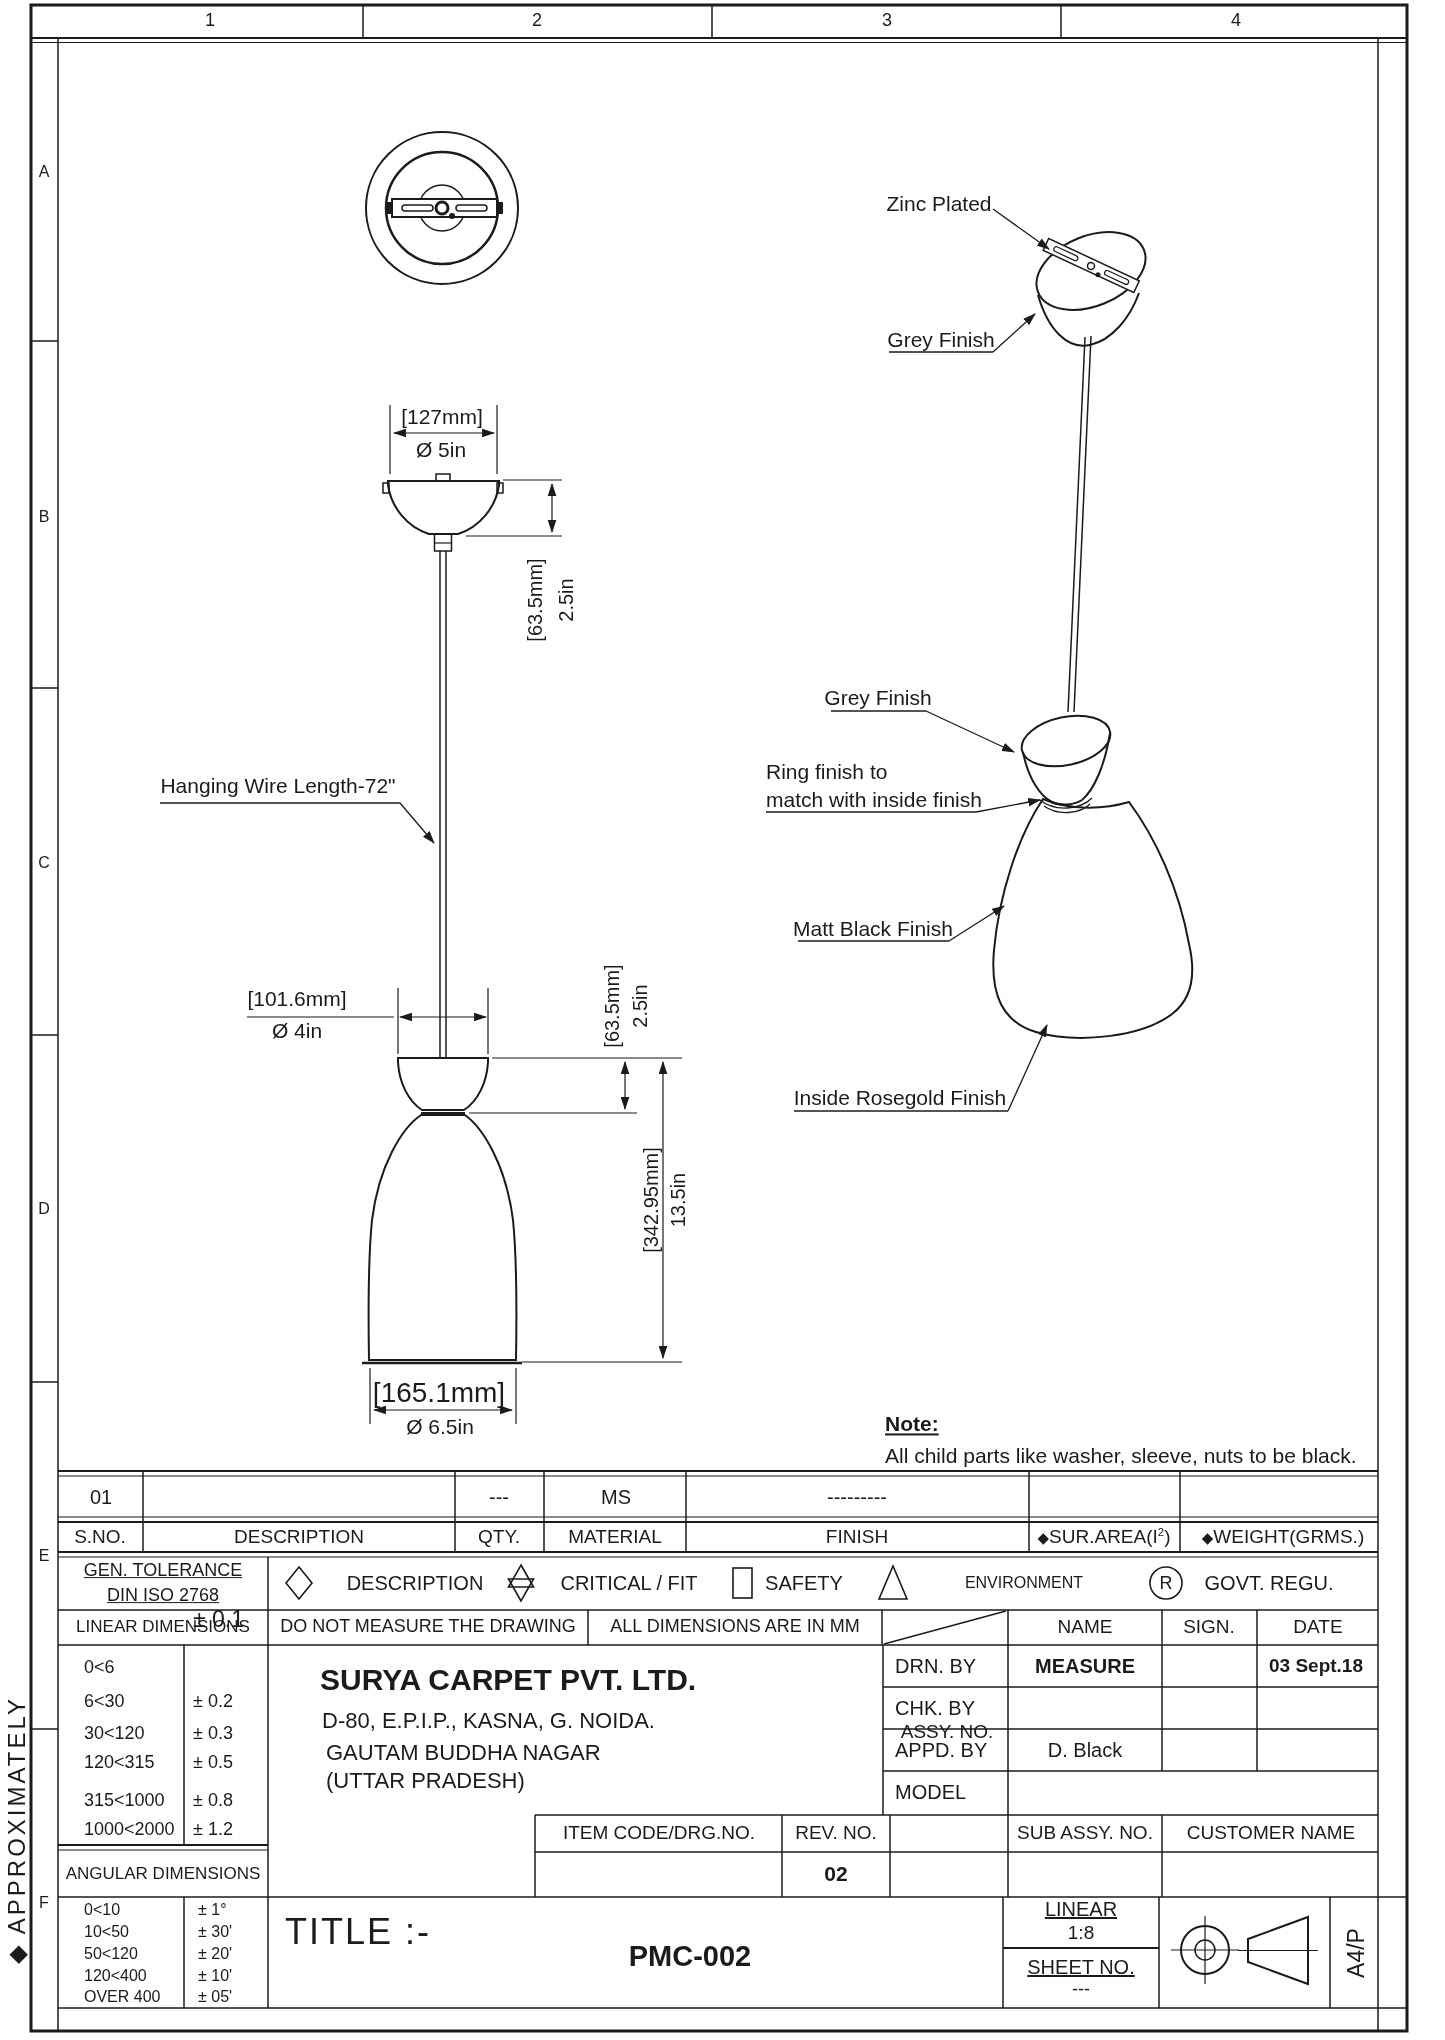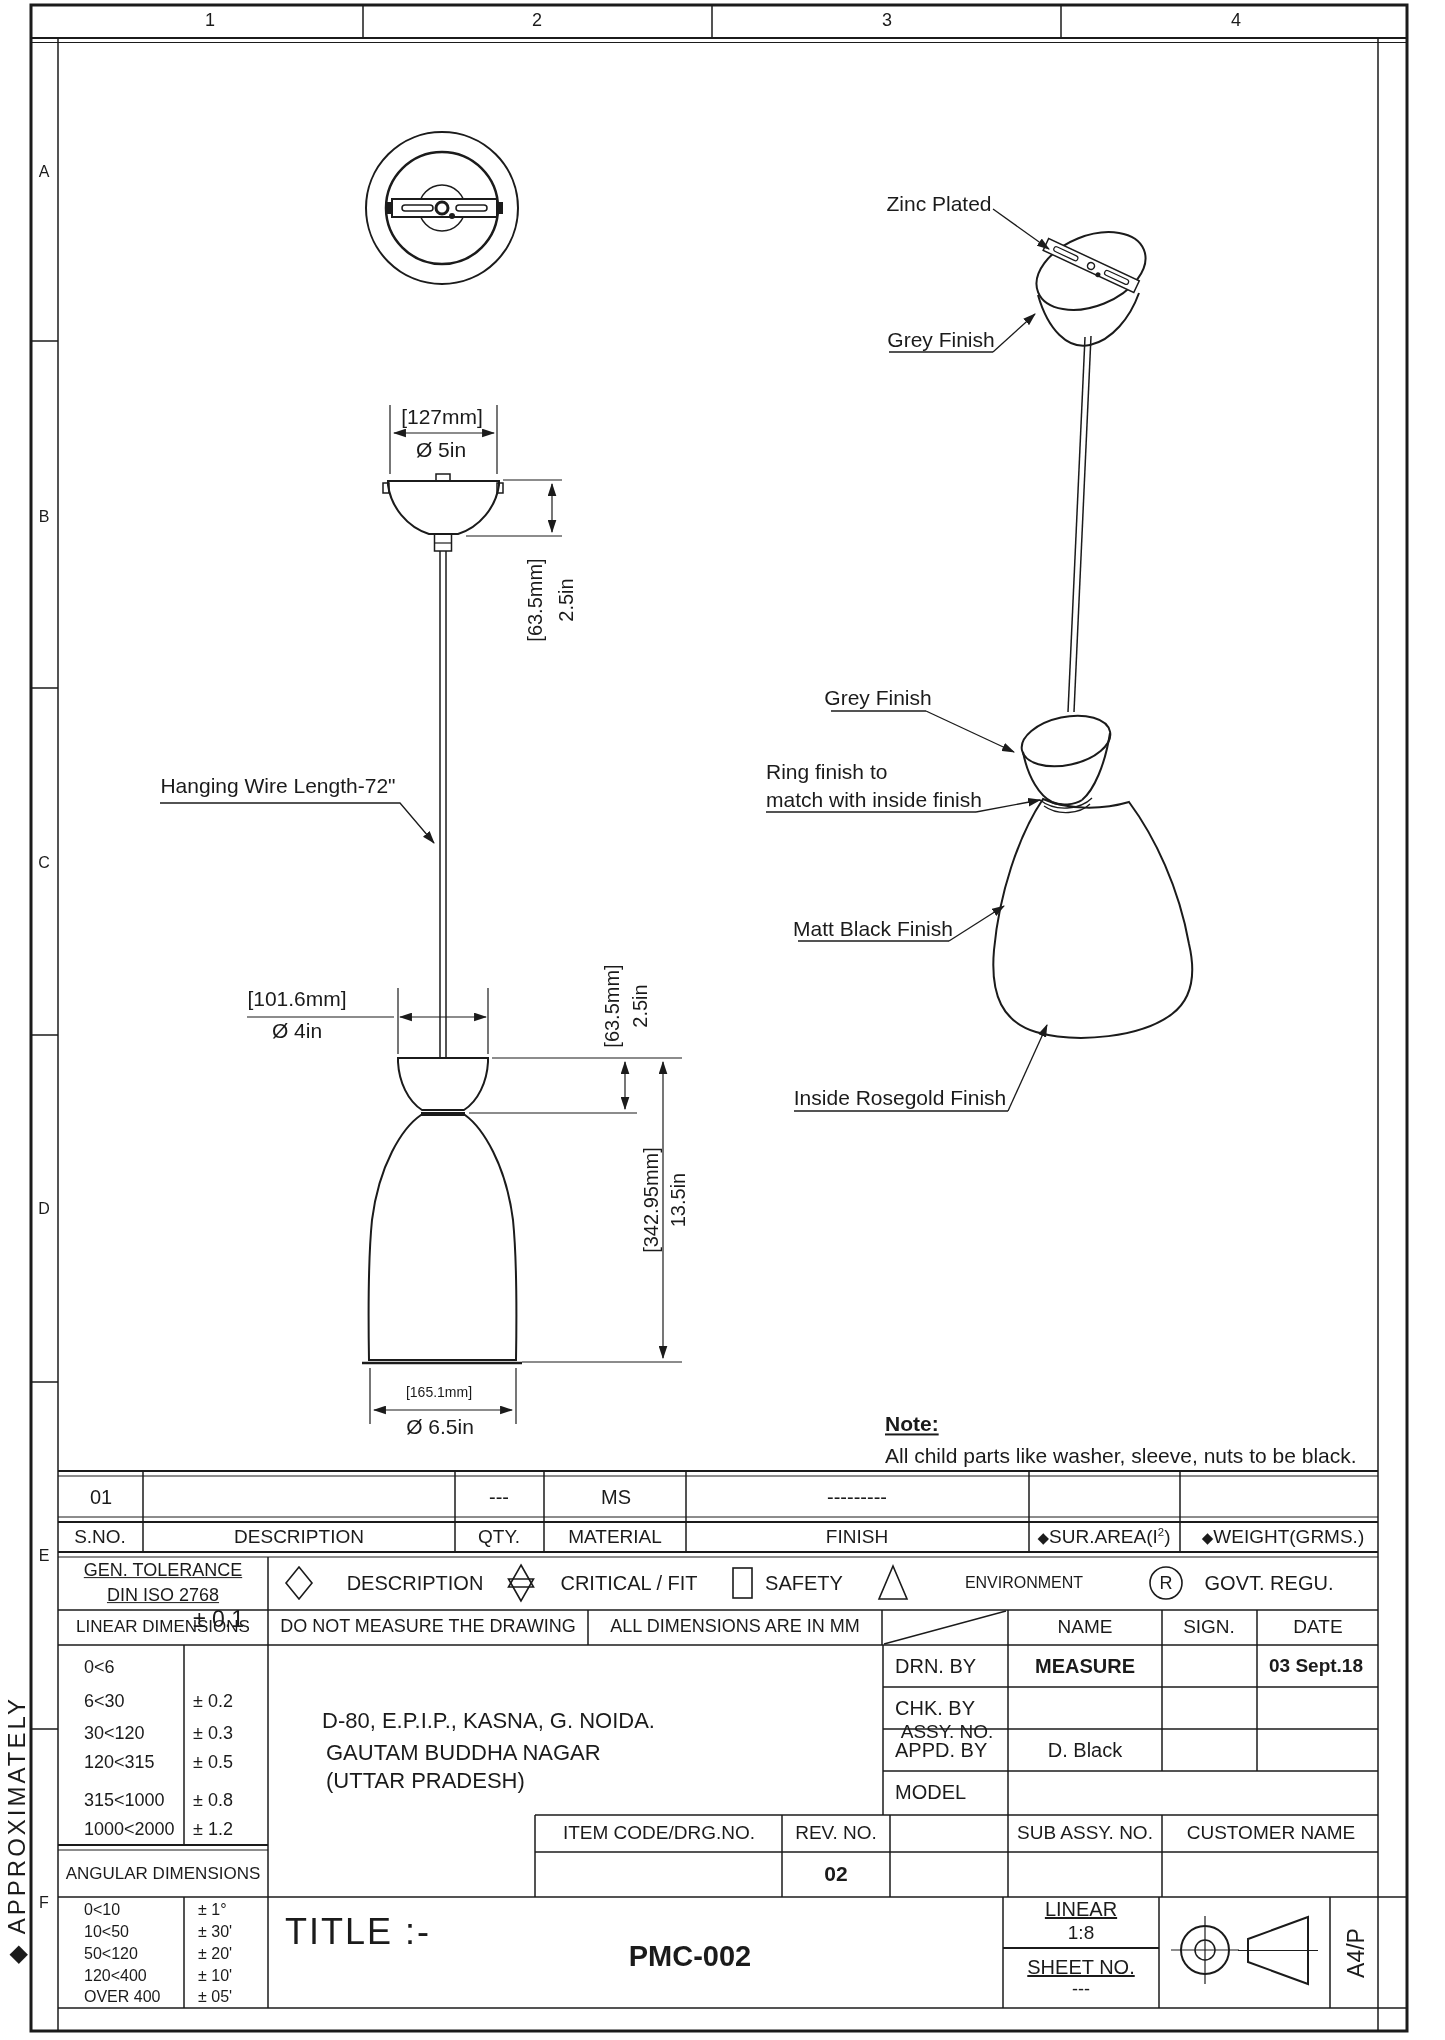--- a/index.html
+++ b/index.html
@@ -239,21 +239,21 @@
 <div class="t" style="left:442px;top:417px;font-size:21px">[127mm]</div>
 <div class="t" style="left:441px;top:450px;font-size:21px">Ø 5in</div>
 <div class="rt" style="left:535px;top:600px;font-size:20px">[63.5mm]</div>
 <div class="rt" style="left:566px;top:600px;font-size:20px">2.5in</div>
 <div class="t" style="left:297px;top:999px;font-size:21px">[101.6mm]</div>
 <div class="t" style="left:297px;top:1031px;font-size:21px">Ø 4in</div>
 <div class="rt" style="left:612px;top:1006px;font-size:20px">[63.5mm]</div>
 <div class="rt" style="left:640px;top:1006px;font-size:20px">2.5in</div>
 <div class="rt" style="left:651px;top:1200px;font-size:20px">[342.95mm]</div>
 <div class="rt" style="left:678px;top:1200px;font-size:20px">13.5in</div>
-<div class="t" style="left:439px;top:1393px;font-size:14px">[165.1mm]</div>
+<div class="t" style="left:439px;top:1393px;font-size:28px">[165.1mm]</div>
 <div class="t" style="left:440px;top:1427px;font-size:21px">Ø 6.5in</div>
 
 <div class="t" style="left:101px;top:1497px;font-size:20px">01</div>
 <div class="t" style="left:499px;top:1497px;font-size:20px">---</div>
 <div class="t" style="left:616px;top:1497px;font-size:20px">MS</div>
 <div class="t" style="left:857px;top:1497px;font-size:20px">---------</div>
 
 <div class="t" style="left:100px;top:1537px;font-size:19px">S.NO.</div>
 <div class="t" style="left:299px;top:1537px;font-size:19px">DESCRIPTION</div>
 <div class="t" style="left:499px;top:1537px;font-size:19px">QTY.</div>
@@ -300,20 +300,21 @@
 <div class="tl" style="left:198px;top:1910px;font-size:16px">± 1°</div>
 <div class="tl" style="left:84px;top:1932px;font-size:16px">10&lt;50</div>
 <div class="tl" style="left:198px;top:1932px;font-size:16px">± 30'</div>
 <div class="tl" style="left:84px;top:1954px;font-size:16px">50&lt;120</div>
 <div class="tl" style="left:198px;top:1954px;font-size:16px">± 20'</div>
 <div class="tl" style="left:84px;top:1976px;font-size:16px">120&lt;400</div>
 <div class="tl" style="left:198px;top:1976px;font-size:16px">± 10'</div>
 <div class="tl" style="left:84px;top:1997px;font-size:16px">OVER 400</div>
 <div class="tl" style="left:198px;top:1997px;font-size:16px">± 05'</div>
 
+<div class="tl b" style="left:320px;top:1679px;font-size:30px">SURYA CARPET PVT. LTD.</div>
 <div class="tl" style="left:322px;top:1721px;font-size:22px">D-80, E.P.I.P., KASNA, G. NOIDA.</div>
 <div class="tl" style="left:326px;top:1753px;font-size:22px">GAUTAM BUDDHA NAGAR</div>
 <div class="tl" style="left:326px;top:1781px;font-size:22px">(UTTAR PRADESH)</div>
 
 <div class="tl" style="left:895px;top:1666px;font-size:20px">DRN. BY</div>
 <div class="t b" style="left:1085px;top:1666px;font-size:20px">MEASURE</div>
 <div class="t b" style="left:1316px;top:1666px;font-size:19px">03 Sept.18</div>
 <div class="tl" style="left:895px;top:1708px;font-size:20px">CHK. BY</div>
 <div class="tl" style="left:895px;top:1750px;font-size:20px">APPD. BY</div>
 <div class="t" style="left:1085px;top:1750px;font-size:20px">D. Black</div>

